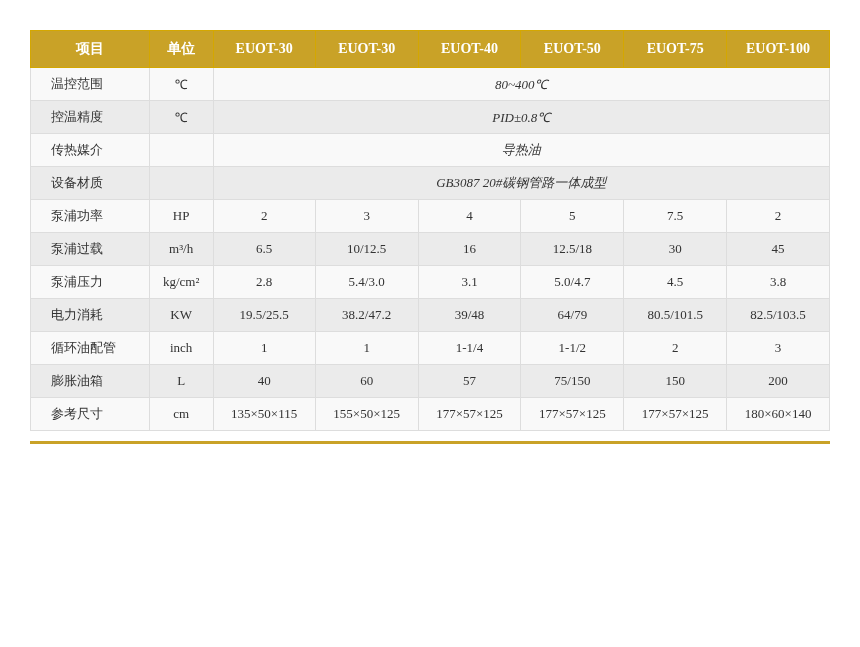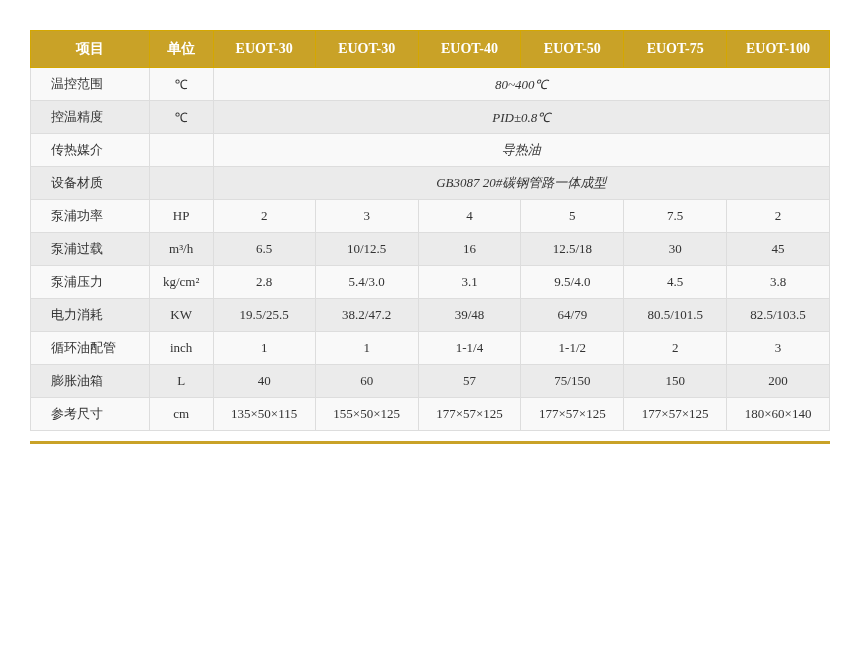--- a/index.html
+++ b/index.html
@@ -143,21 +143,21 @@
           <td>12.5/18</td>
           <td>30</td>
           <td>45</td>
         </tr>
         <tr>
           <td>泵浦压力</td>
           <td>kg/cm²</td>
           <td>2.8</td>
           <td>5.4/3.0</td>
           <td>3.1</td>
-          <td>9.5/4.0</td>
+          <td>5.0/4.7</td>
           <td>4.5</td>
           <td>3.8</td>
         </tr>
         <tr>
           <td>电力消耗</td>
           <td>KW</td>
           <td>19.5/25.5</td>
           <td>38.2/47.2</td>
           <td>39/48</td>
           <td>64/79</td>

